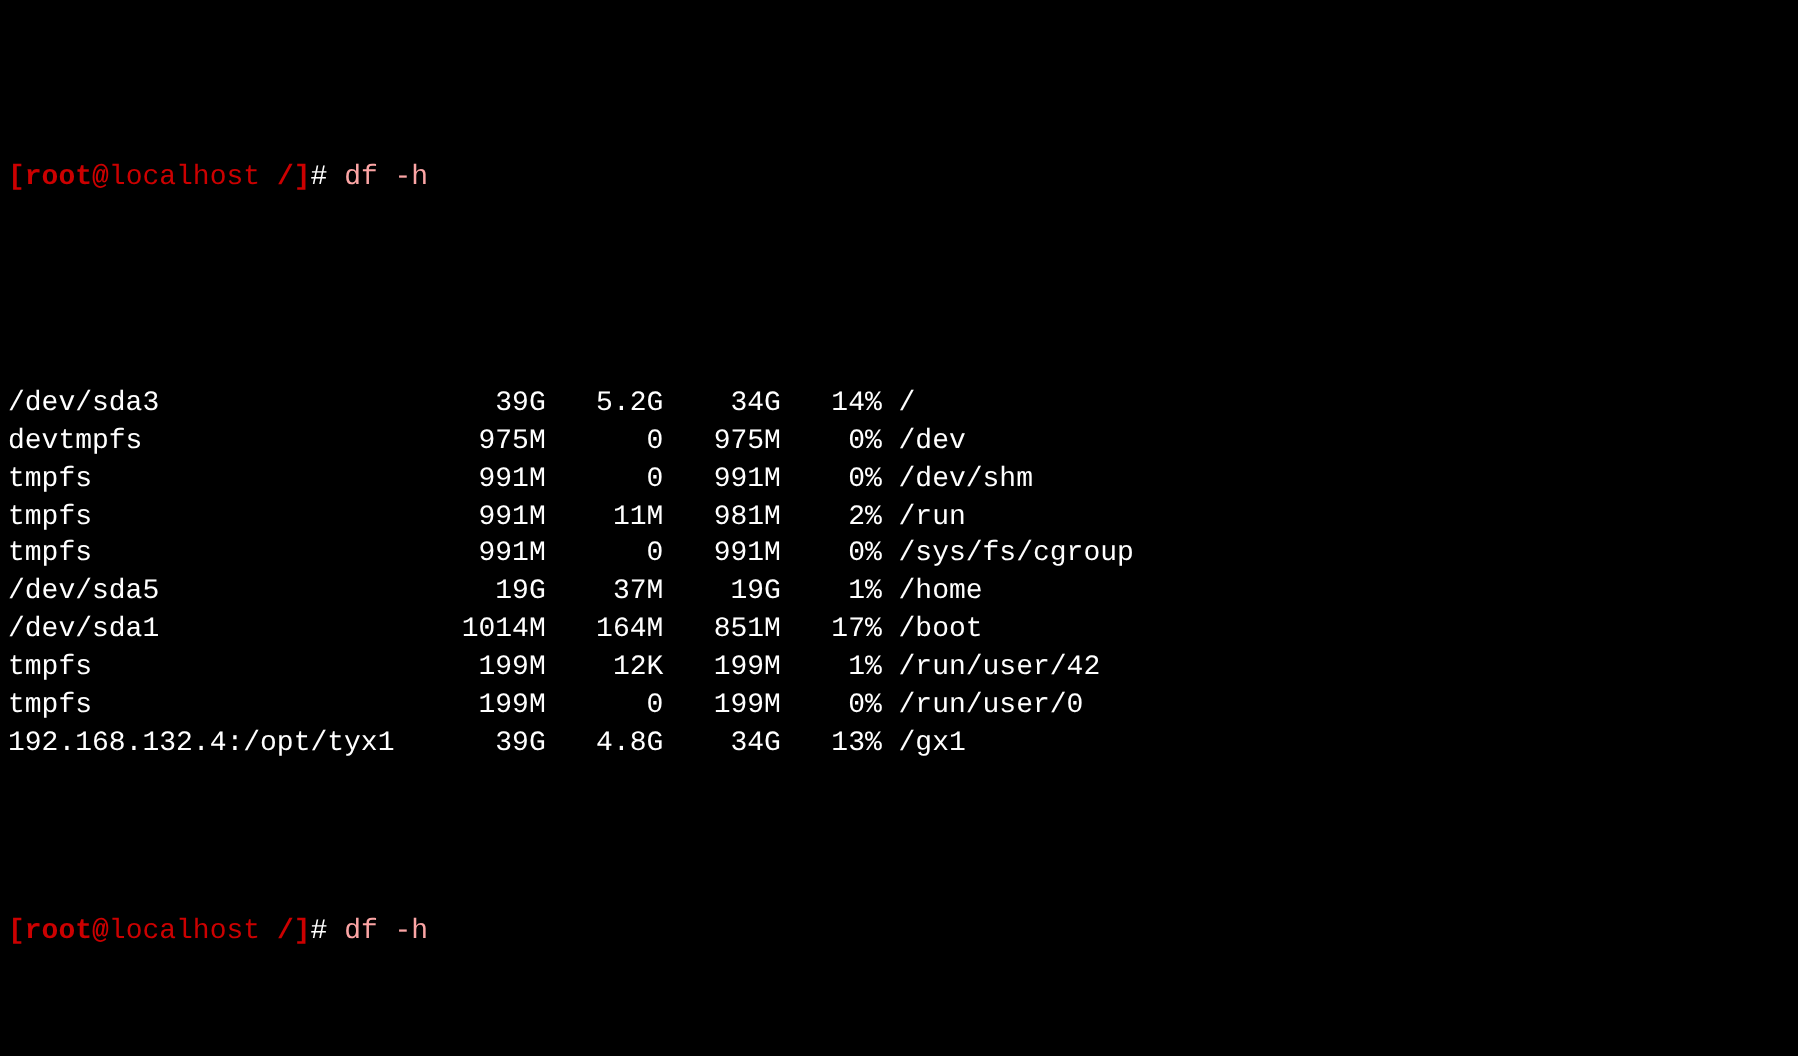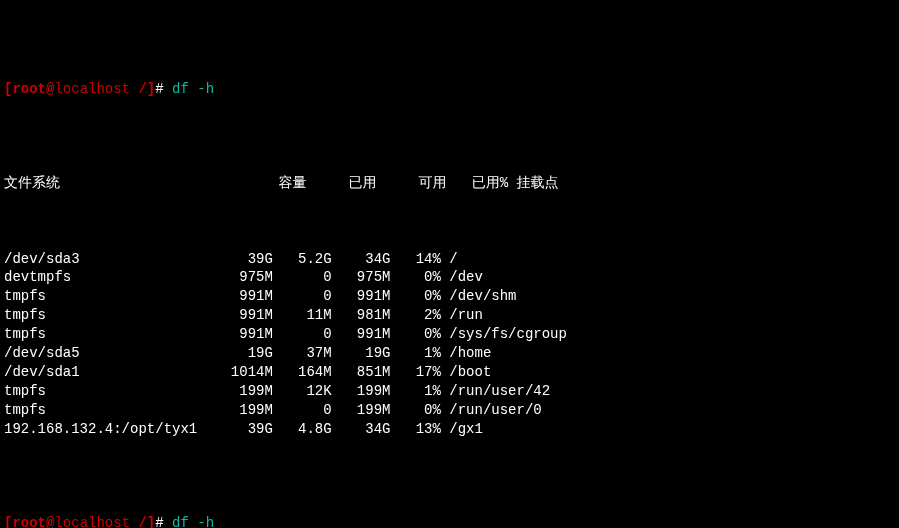--- a/index.html
+++ b/index.html
@@ -17,33 +17,32 @@
   .terminal {
     padding: 4px 4px 4px 4px;
     white-space: pre;
   }
   .prompt-user { color: #cc0000; font-weight: bold; margin-top: 18px; }
   .prompt-at   { color: #cc0000; font-weight: bold; }
   .prompt-host { color: #cc0000; font-weight: normal; }
   .prompt-path { color: #cc0000; font-weight: bold; }
   .prompt-brk  { color: #cc0000; font-weight: bold; }
   .prompt-hash { color: #ffffff; }
-  .cmd { color: #14b8a6; }
+  .cmd { color: #fca5a5; }
   .row { display: block; }
 </style>
 </head>
 <body>
 
 <div class="terminal">
 
   
   <span class="row"><span class="prompt-brk">[</span><span class="prompt-user">root</span><span class="prompt-at">@</span><span class="prompt-host">localhost</span><span class="prompt-path"> /</span><span class="prompt-brk">]</span><span class="prompt-hash"># </span><span class="cmd">df -h</span></span>
 
   
-  <span class="row" id="t1-header">文件系统                          容量     已用     可用   已用% 挂载点</span>
   
   <span id="t1-body"><span class="row">/dev/sda3                    39G   5.2G    34G   14% /</span><span class="row">devtmpfs                    975M      0   975M    0% /dev</span><span class="row">tmpfs                       991M      0   991M    0% /dev/shm</span><span class="row">tmpfs                       991M    11M   981M    2% /run</span><span class="row">tmpfs                       991M      0   991M    0% /sys/fs/cgroup</span><span class="row">/dev/sda5                    19G    37M    19G    1% /home</span><span class="row">/dev/sda1                  1014M   164M   851M   17% /boot</span><span class="row">tmpfs                       199M    12K   199M    1% /run/user/42</span><span class="row">tmpfs                       199M      0   199M    0% /run/user/0</span><span class="row">192.168.132.4:/opt/tyx1      39G   4.8G    34G   13% /gx1</span></span>
 
   
   <span class="row"><span class="prompt-brk">[</span><span class="prompt-user">root</span><span class="prompt-at">@</span><span class="prompt-host">localhost</span><span class="prompt-path"> /</span><span class="prompt-brk">]</span><span class="prompt-hash"># </span><span class="cmd">df -h</span></span>
   
 
   
   
 

